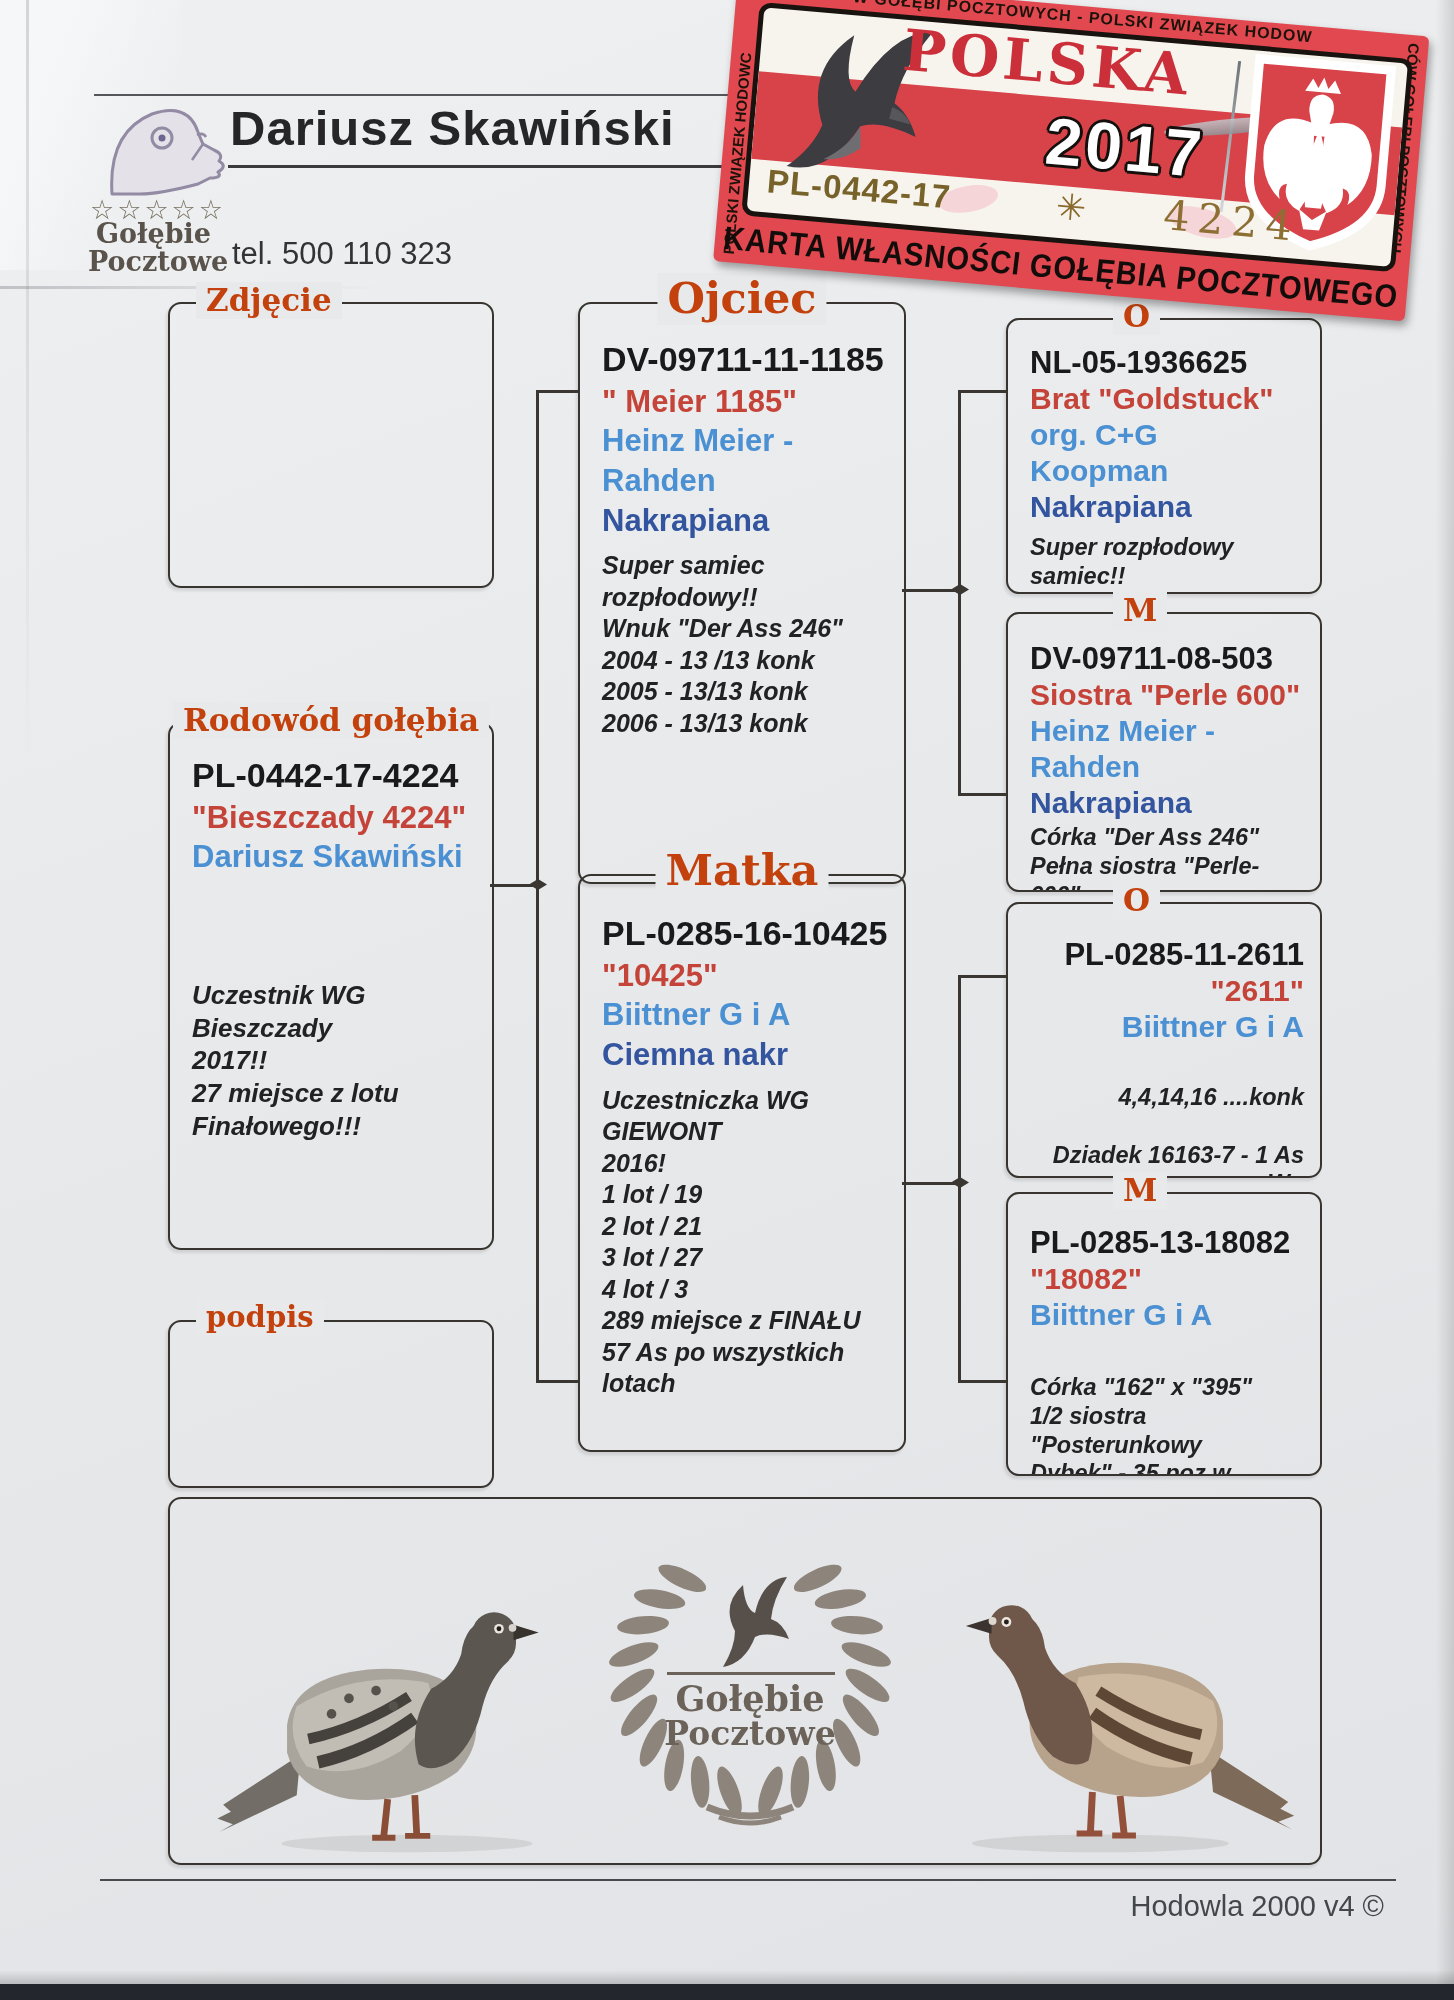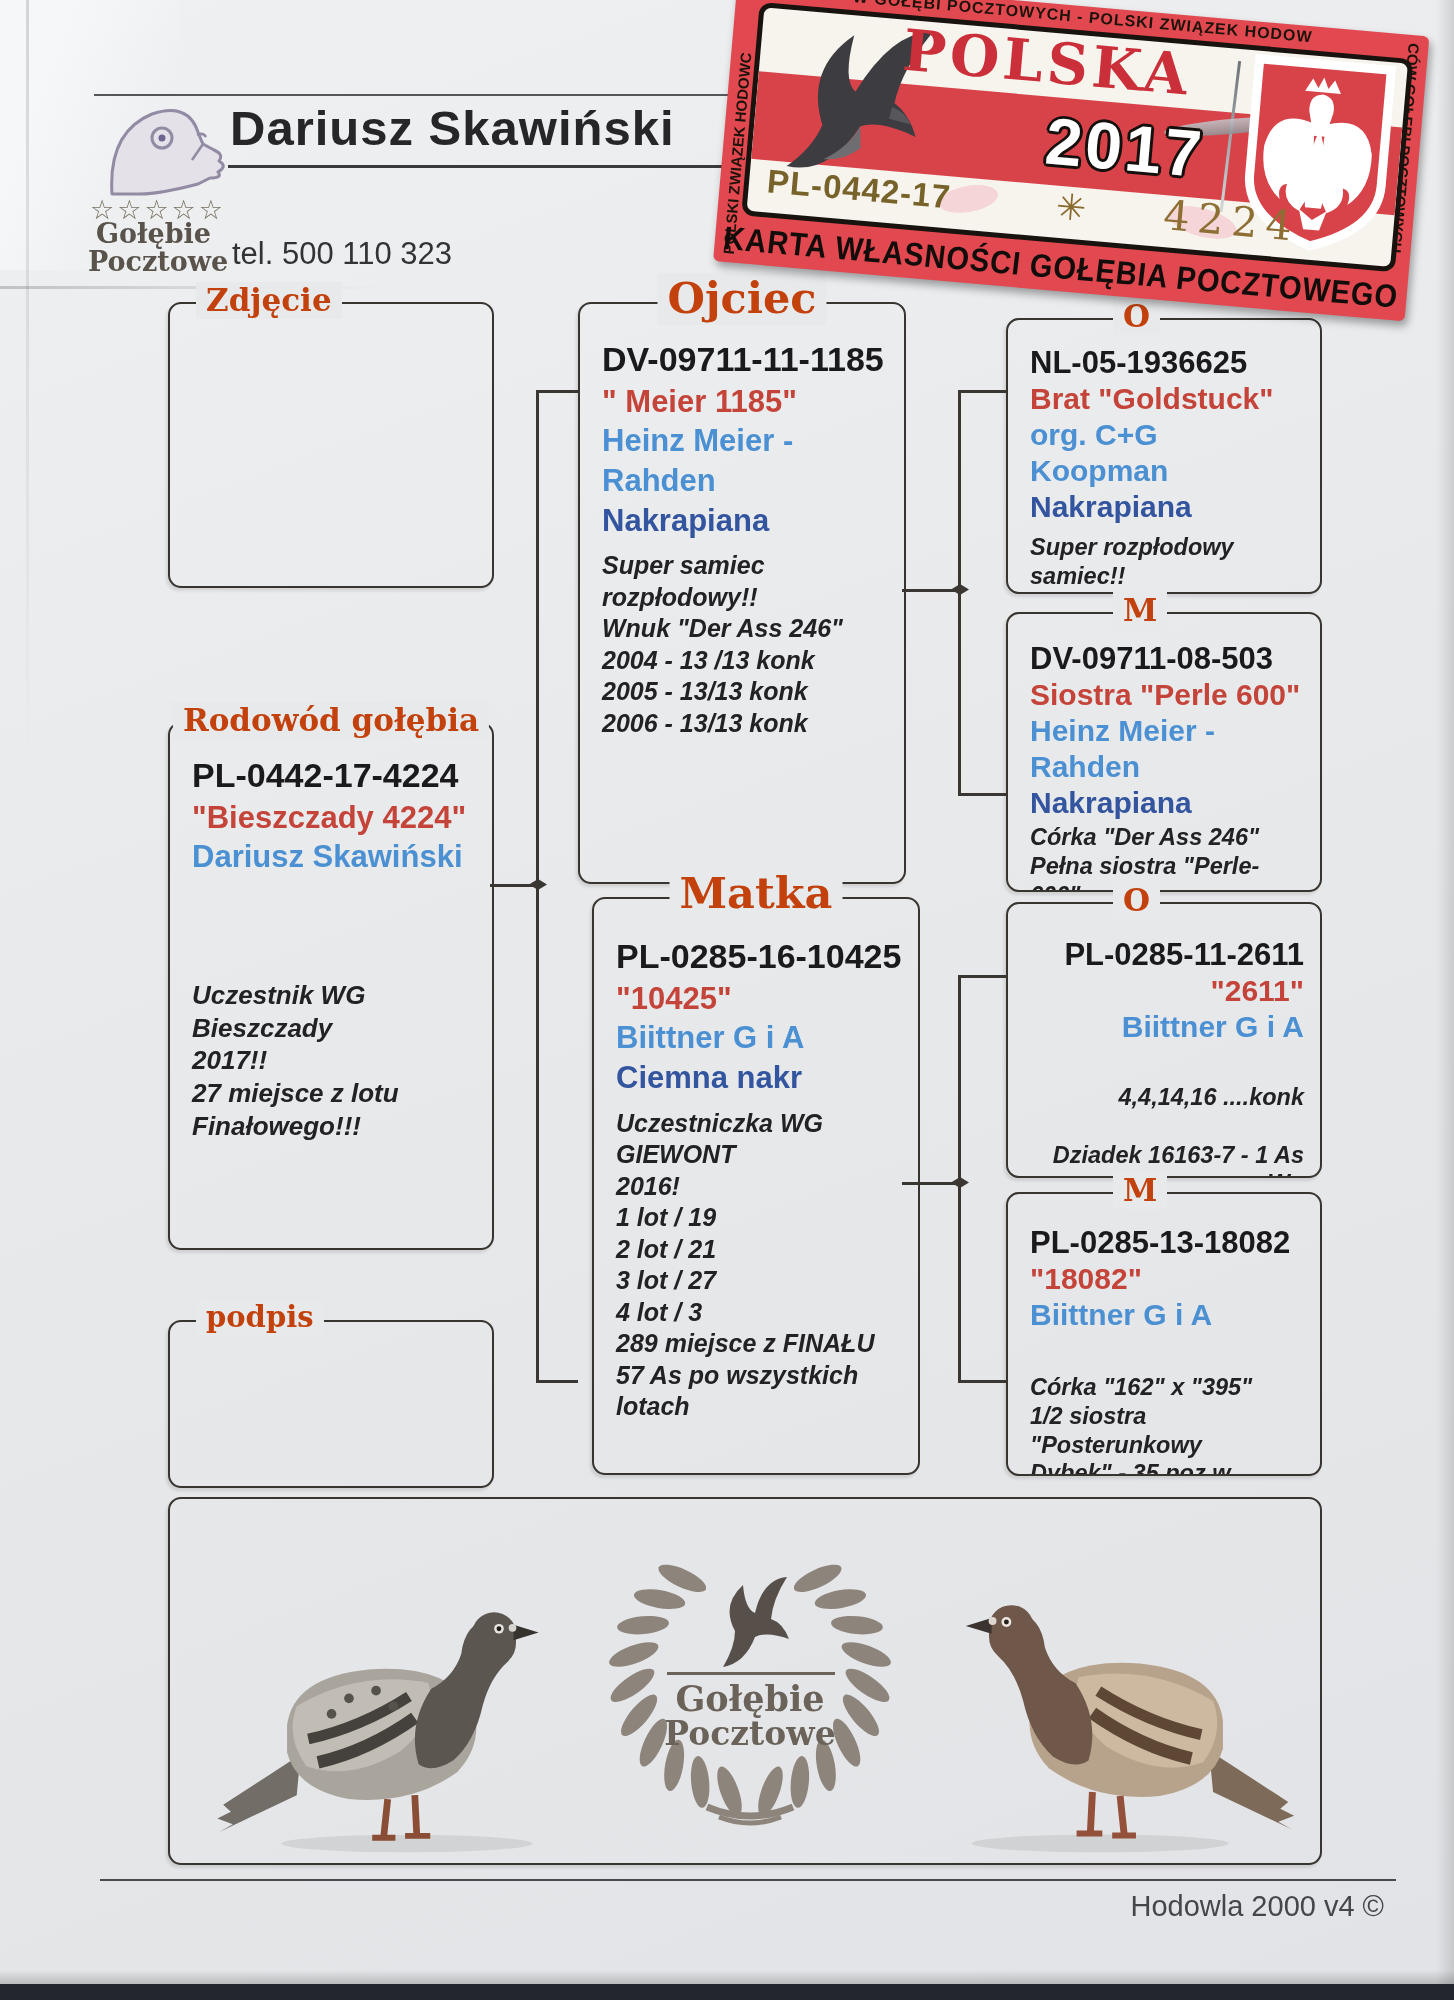--- a/index.html
+++ b/index.html
@@ -180,21 +180,21 @@
       <div class="line breeder">Heinz Meier - Rahden</div>
       <div class="line pcolor">Nakrapiana</div>
       <div class="details">Super samiec rozpłodowy!!
 Wnuk "Der Ass 246"
 2004 - 13 /13 konk
 2005 - 13/13 konk
 2006 - 13/13 konk</div>
     </div>
   </div>
 
-  <div class="pbox" style="left:578px;top:897px;width:324px;height:574px;margin-left:14px;">
+  <div class="pbox" style="left:578px;top:874px;width:324px;height:574px;">
     <span class="lbl lbl-center lbl-big">Matka</span>
     <div class="content" style="padding-top:36px;">
       <div class="line ring">PL-0285-16-10425</div>
       <div class="line name">"10425"</div>
       <div class="line breeder">Biittner G i A</div>
       <div class="line pcolor">Ciemna nakr</div>
       <div class="details">Uczestniczka WG GIEWONT
 2016!
 1 lot / 19
 2 lot / 21

